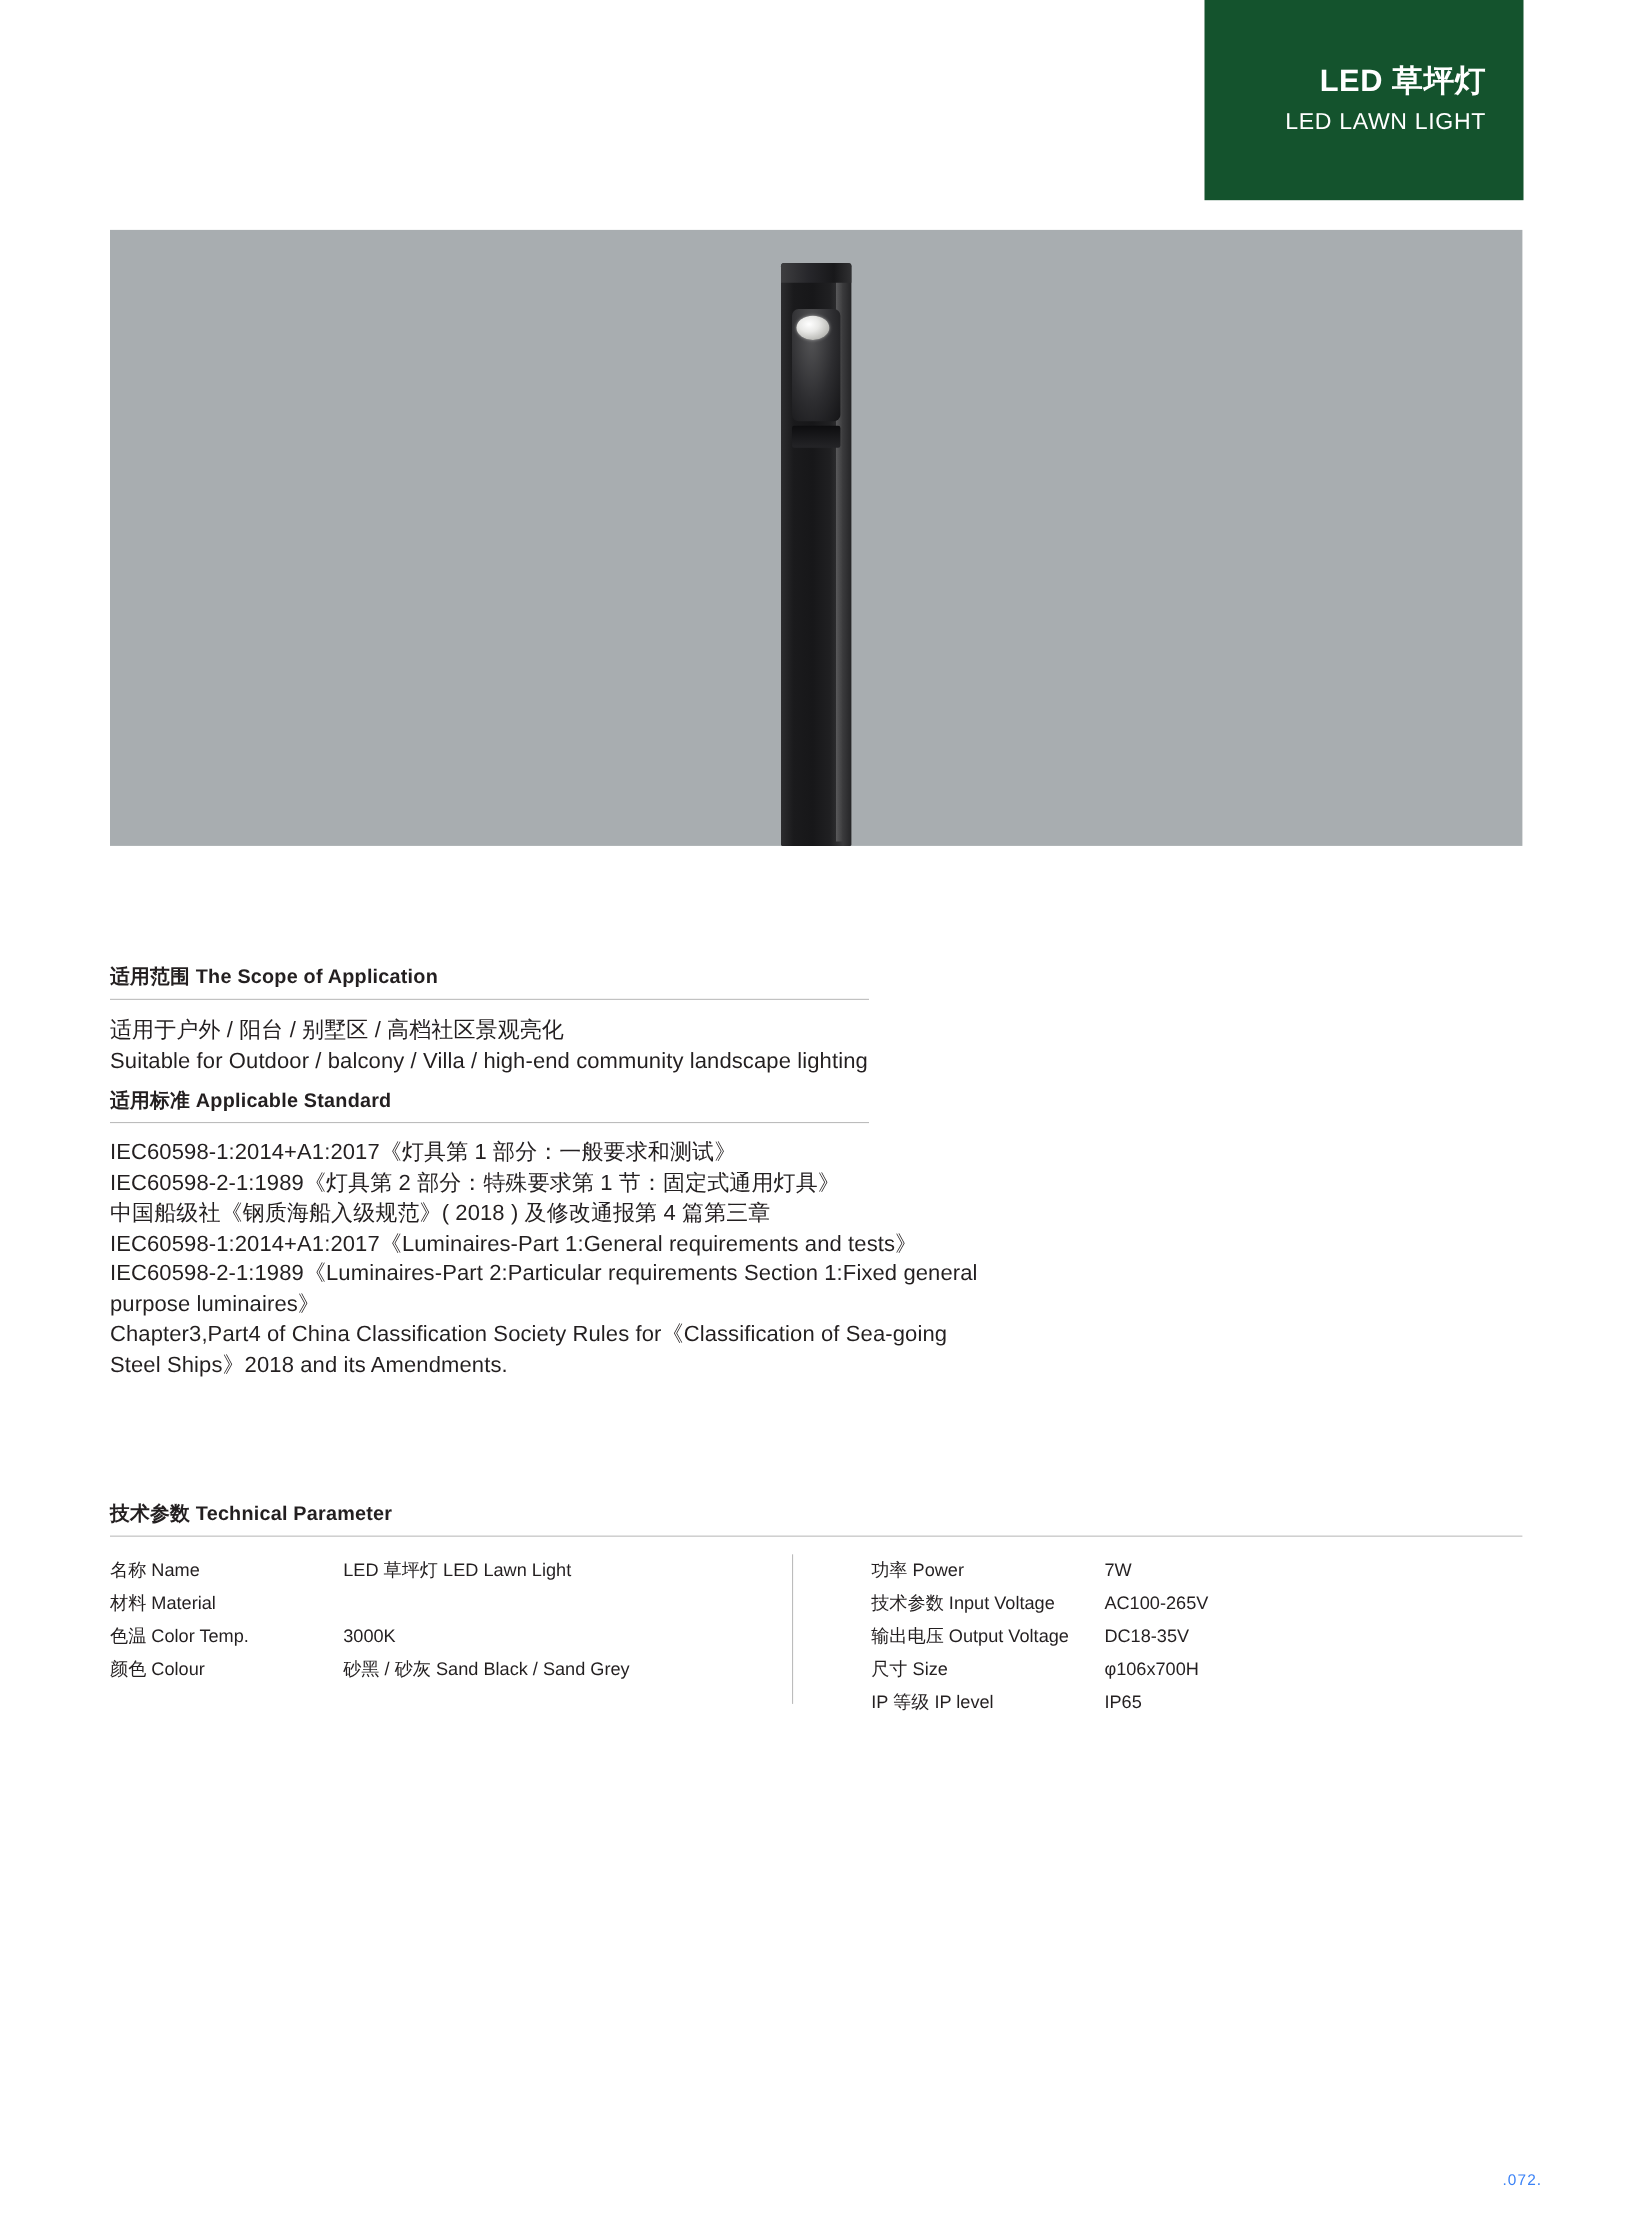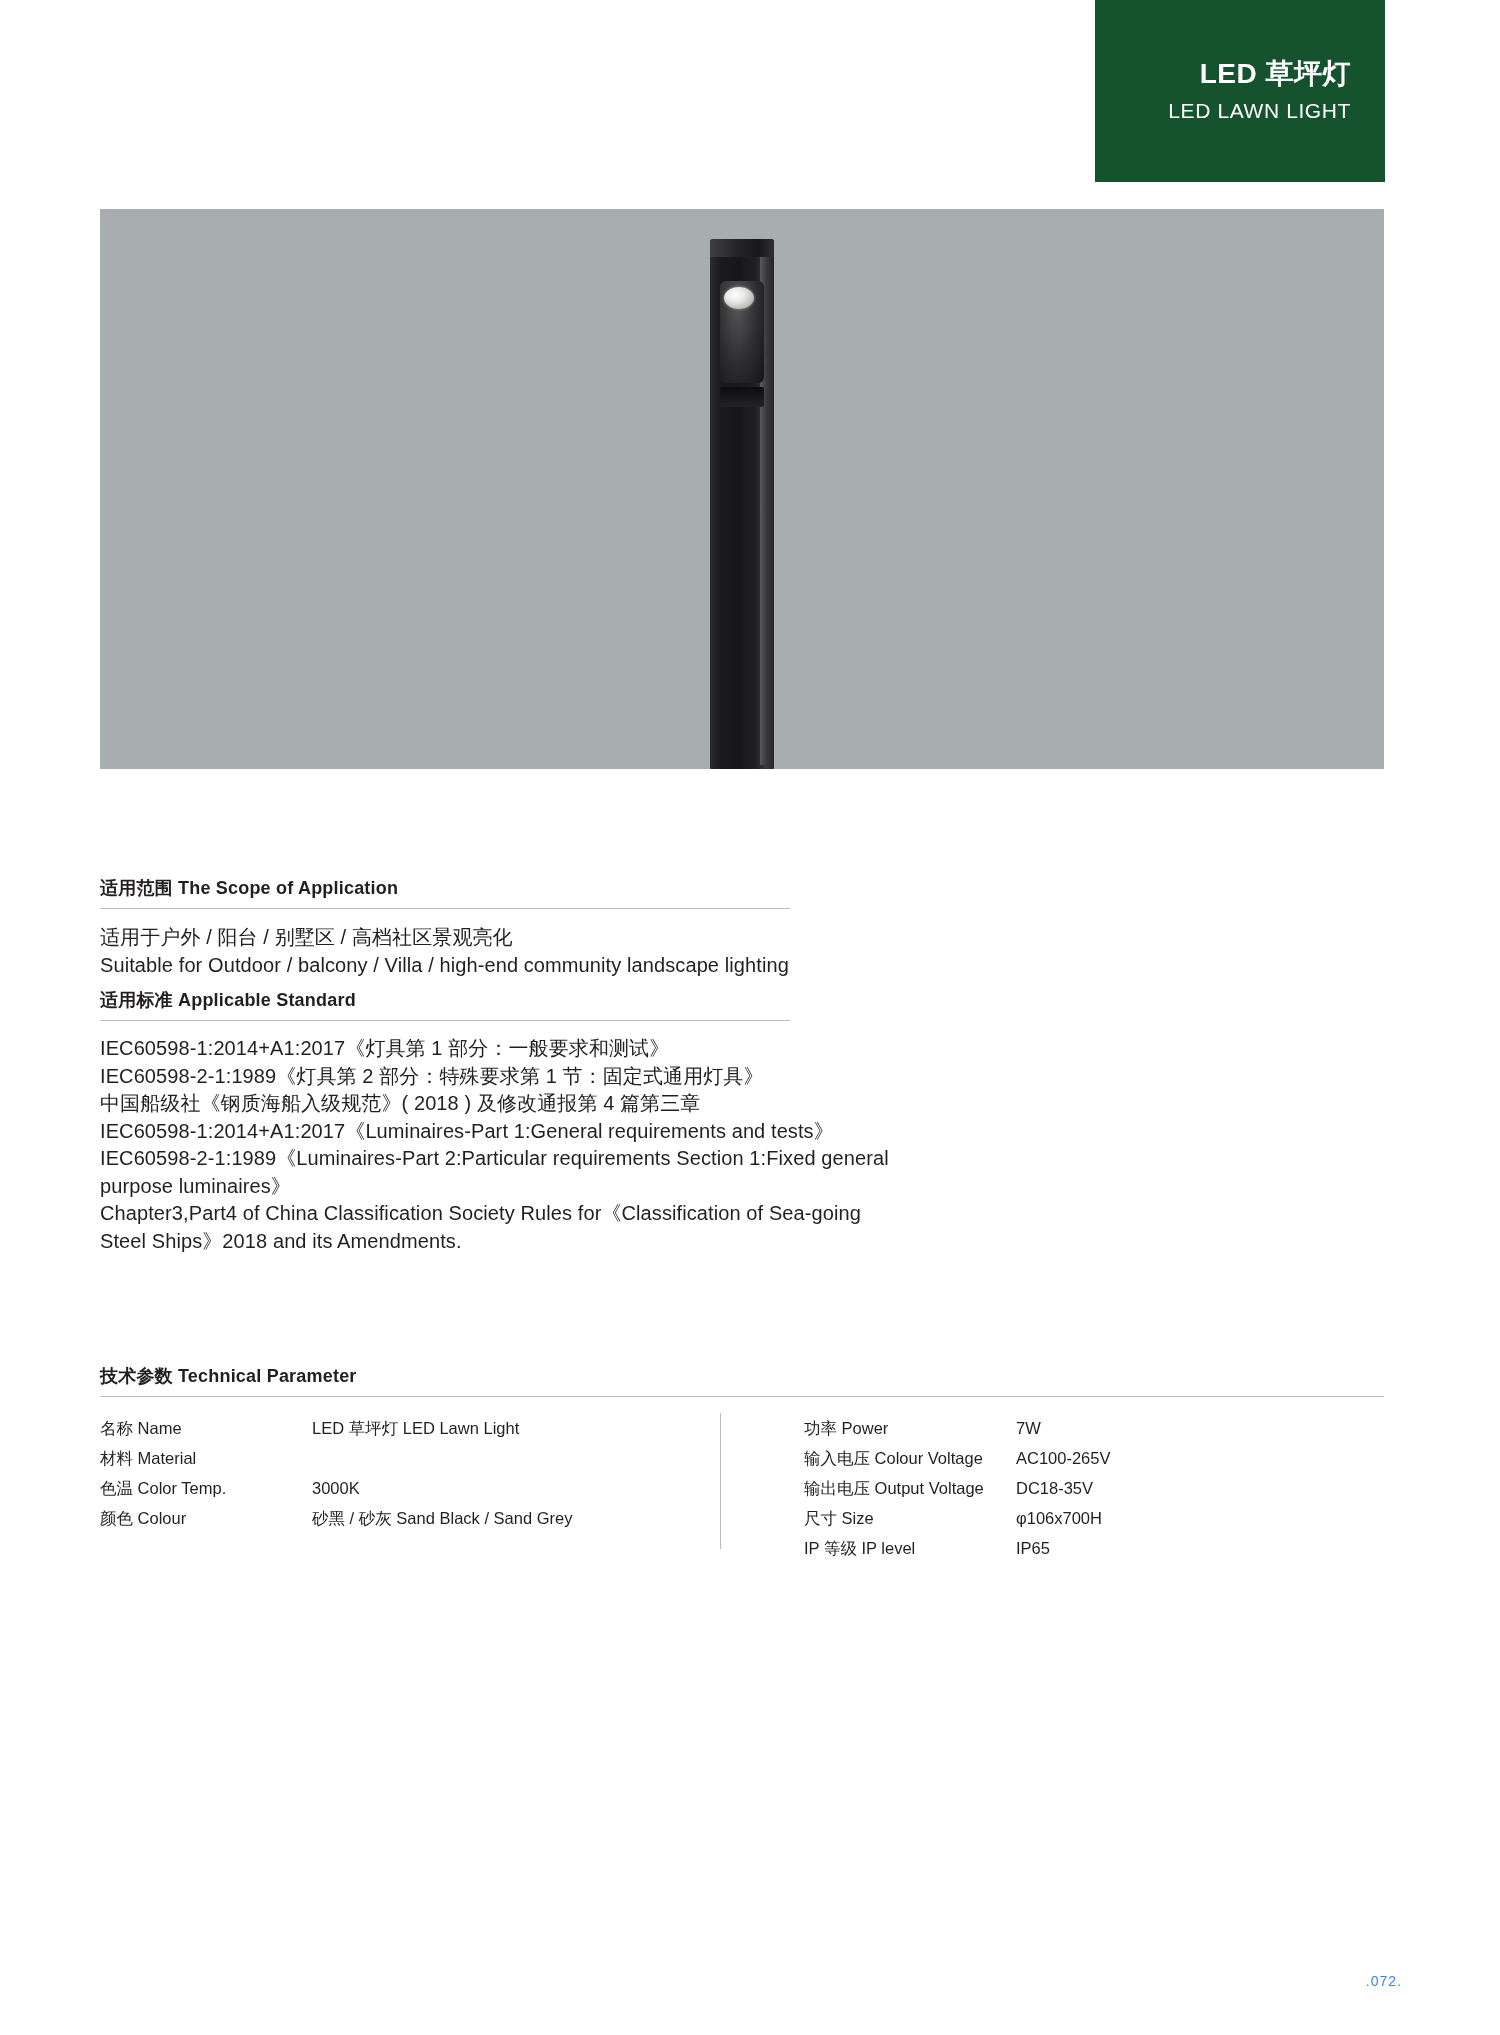--- a/index.html
+++ b/index.html
@@ -156,21 +156,20 @@
   #standard-body .body-line { line-height: 27.5px; }
 
   #tech-section { top: 1364px; width: 1284px; }
   #tech-section .rule { width: 1284px; }
 
   
   .spec-wrap {
     display: flex;
     padding-top: 16px;
     position: relative;
-    gap: 12px;
   }
   .spec-col {
     display: flex;
     flex-direction: column;
   }
   .spec-col.left { width: 620px; }
   .spec-col.right { width: 600px; padding-left: 72px; box-sizing: border-box; }
   .spec-divider {
     position: absolute;
     left: 620px;
@@ -262,21 +261,21 @@
         <div class="spec-value">砂黑 / 砂灰 Sand Black / Sand Grey</div>
       </div>
     </div>
 
     <div class="spec-col right">
       <div class="spec-row">
         <div class="spec-label">功率 Power</div>
         <div class="spec-value">7W</div>
       </div>
       <div class="spec-row">
-        <div class="spec-label">输入电压 Colour Voltage</div>
+        <div class="spec-label">技术参数 Input Voltage</div>
         <div class="spec-value">AC100-265V</div>
       </div>
       <div class="spec-row">
         <div class="spec-label">输出电压 Output Voltage</div>
         <div class="spec-value">DC18-35V</div>
       </div>
       <div class="spec-row">
         <div class="spec-label">尺寸 Size</div>
         <div class="spec-value">φ106x700H</div>
       </div>

